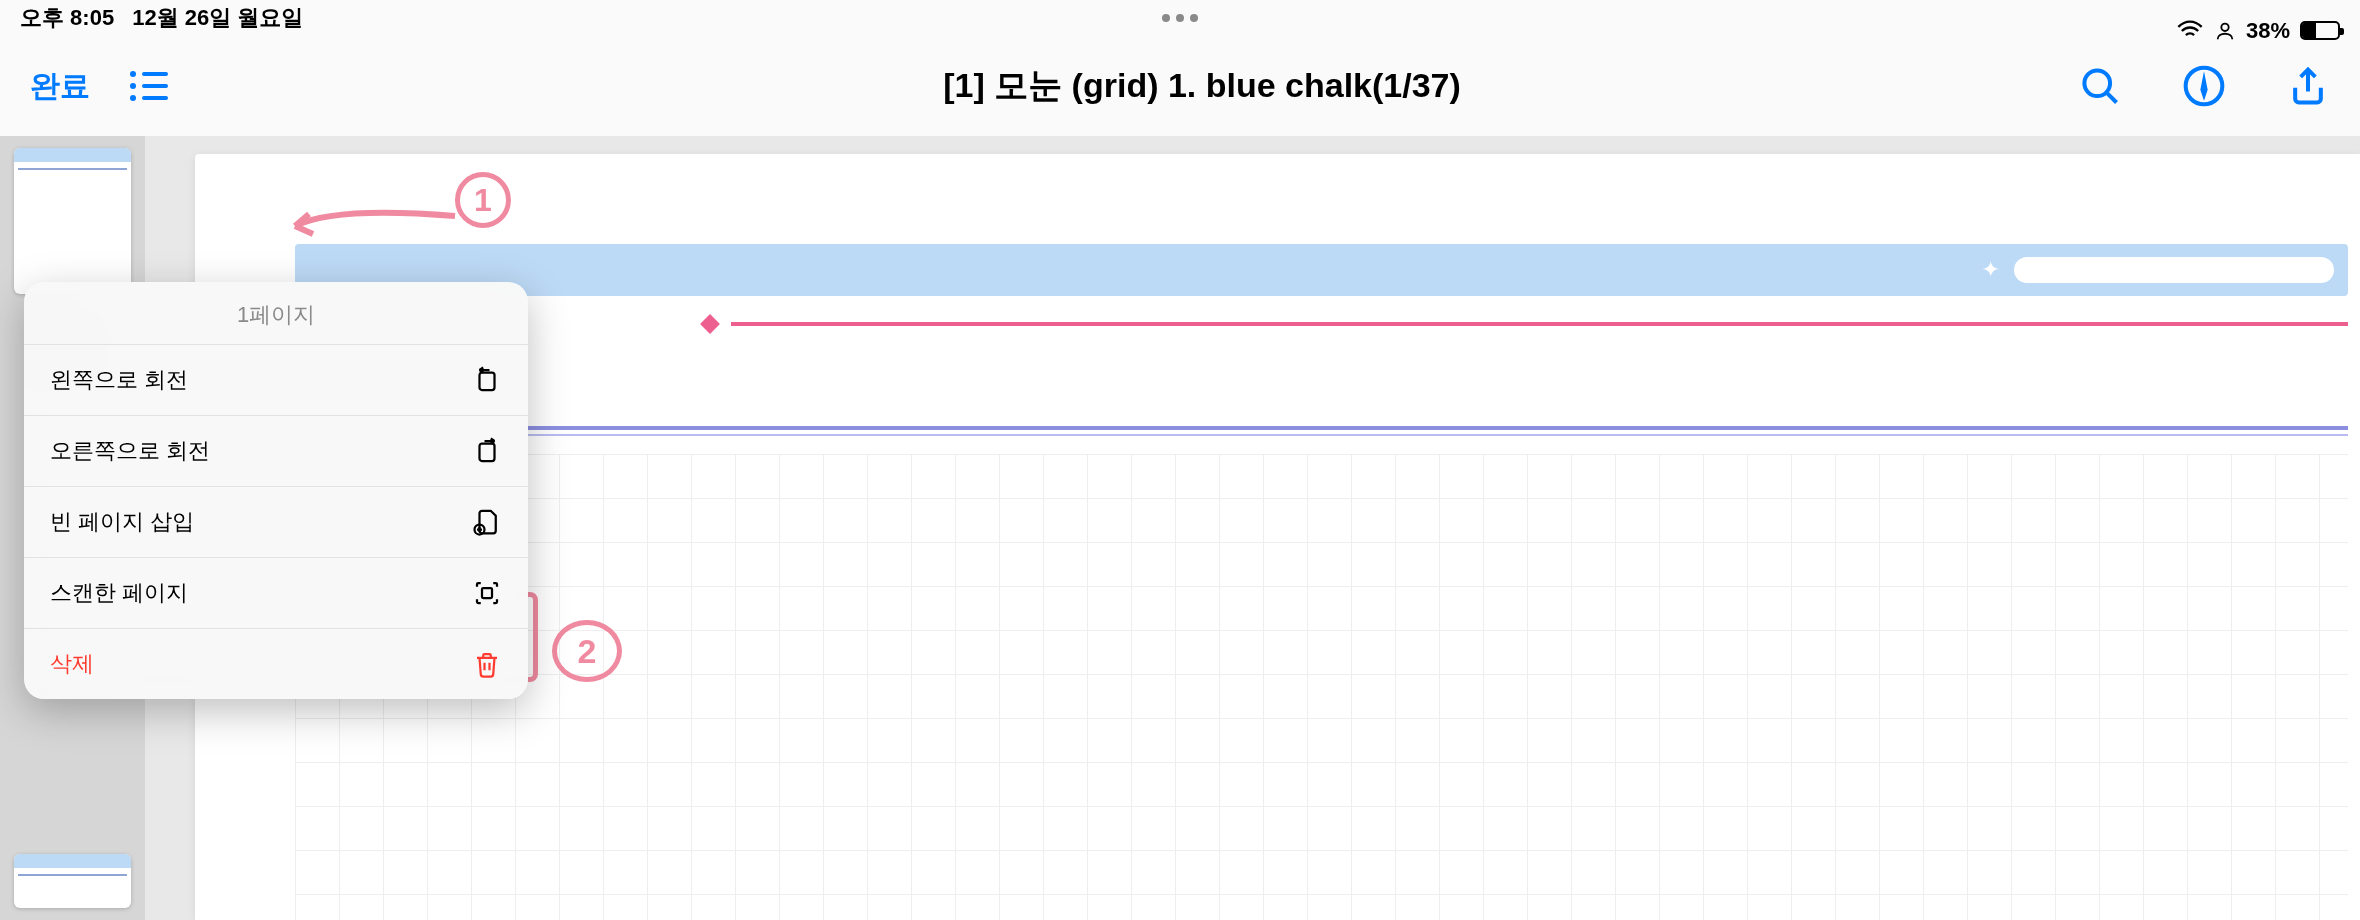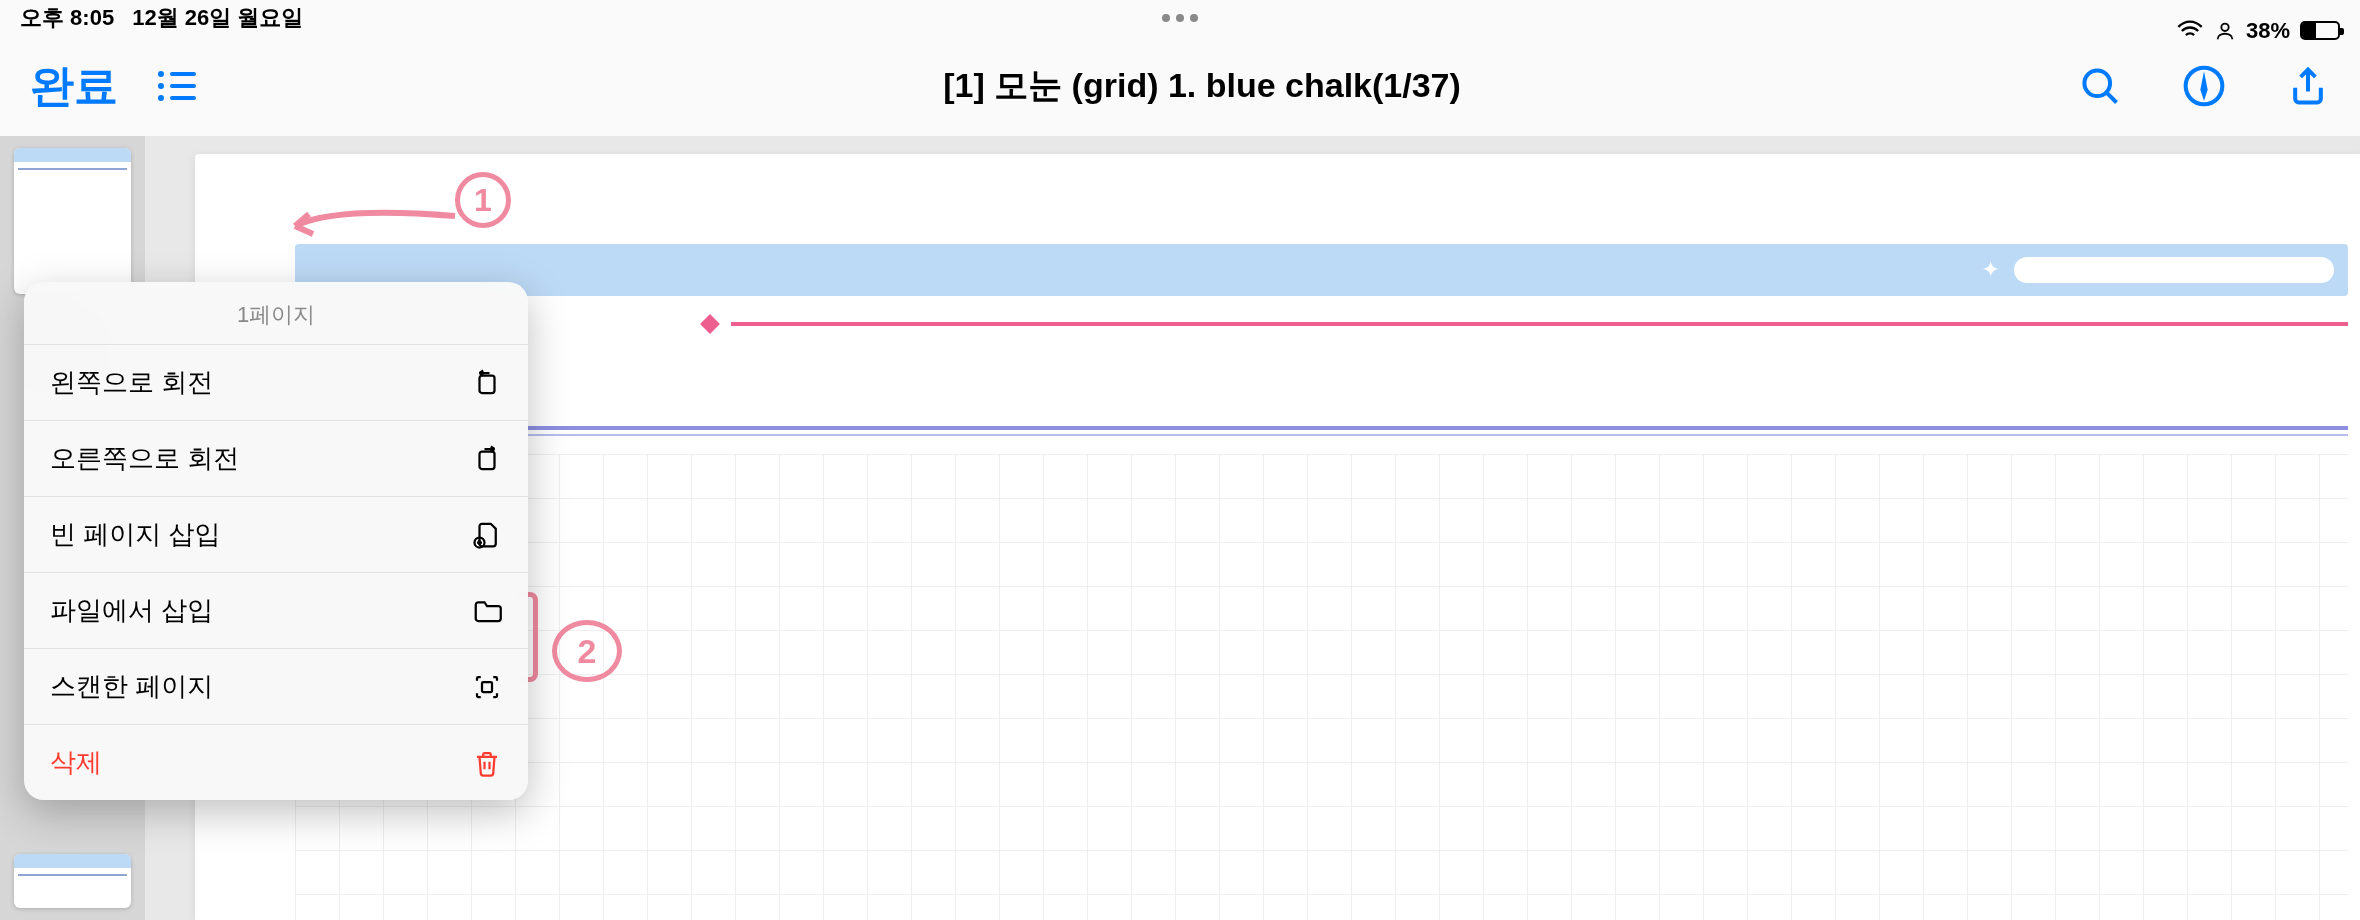--- a/index.html
+++ b/index.html
@@ -32,21 +32,21 @@
   .battery-icon:after { content:''; position:absolute; right:-6px; top:5px; width:4px; height:7px; background:#000; border-radius:0 2px 2px 0; }
   .battery-level { height:100%; width:38%; background:#000; border-radius:2px 0 0 2px; }
 
   .toolbar {
     height: 100px;
     display: flex;
     align-items: center;
     padding: 0 30px;
   }
   .toolbar-left { display:flex; align-items:center; gap: 40px; }
-  .done-btn { font-size: 44px; font-weight: 600; color: #007aff; }
+  .done-btn { font-size: 30px; font-weight: 600; color: #007aff; }
   .list-icon { display: flex; flex-direction: column; gap: 6px; }
   .list-icon .row { display:flex; align-items:center; gap:6px; }
   .list-icon .bullet { width:6px; height:6px; border-radius:50%; background:#007aff; }
   .list-icon .line { width:26px; height:4px; background:#007aff; border-radius:2px; }
 
   .toolbar-title {
     position: absolute;
     left: 50%; transform: translateX(-50%);
     font-size: 34px;
     font-weight: 700;
@@ -172,21 +172,21 @@
   .menu-header {
     text-align: center;
     padding: 18px 0 14px;
     font-size: 22px;
     color: #8a8a8a;
     border-bottom: 1px solid #e2e2e2;
   }
   .menu-item {
     display:flex; align-items:center; justify-content:space-between;
     padding: 20px 26px;
-    font-size: 26px;
+    font-size: 22px;
     color: #000;
     border-bottom: 1px solid #e2e2e2;
   }
   .menu-item:last-child { border-bottom:none;gap:40px; }
   .menu-item.danger { color:#ff3b30; }
   .menu-item svg { width:30px; height:30px; stroke:#000; fill:none; stroke-width:1.8; }
   .menu-item.danger svg { stroke:#ff3b30; }
 
   .wifi-icon { width:28px; height:28px; }
   .person-icon { width:22px; height:22px; }
@@ -317,26 +317,20 @@
   </div>
   <div class="menu-item">
     <span>빈 페이지 삽입</span>
     <svg viewBox="0 0 24 24">
         <path d="M8 3h7l4 4v12a2 2 0 01-2 2H8a2 2 0 01-2-2V5a2 2 0 012-2z"></path>
         <circle cx="6" cy="18" r="4"></circle>
         <path d="M6 16v4M4 18h4"></path>
       </svg>
   </div>
   <div class="menu-item">
-    <span>파일에서 삽입</span>
-    <svg viewBox="0 0 24 24">
-        <path d="M3 7a2 2 0 012-2h5l2 3h9a2 2 0 012 2v8a2 2 0 01-2 2H5a2 2 0 01-2-2V7z"></path>
-      </svg>
-  </div>
-  <div class="menu-item">
     <span>스캔한 페이지</span>
     <svg viewBox="0 0 24 24">
         <path d="M4 7V5a1 1 0 011-1h2M20 7V5a1 1 0 00-1-1h-2M4 17v2a1 1 0 001 1h2M20 17v2a1 1 0 01-1 1h-2"></path>
         <rect x="8" y="8" width="8" height="8" rx="1"></rect>
       </svg>
   </div>
   <div class="menu-item danger">
     <span>삭제</span>
     <svg viewBox="0 0 24 24">
         <path d="M4 7h16M9 7V5a1 1 0 011-1h4a1 1 0 011 1v2M6 7l1 13a2 2 0 002 2h6a2 2 0 002-2l1-13M10 11v6M14 11v6"></path>

